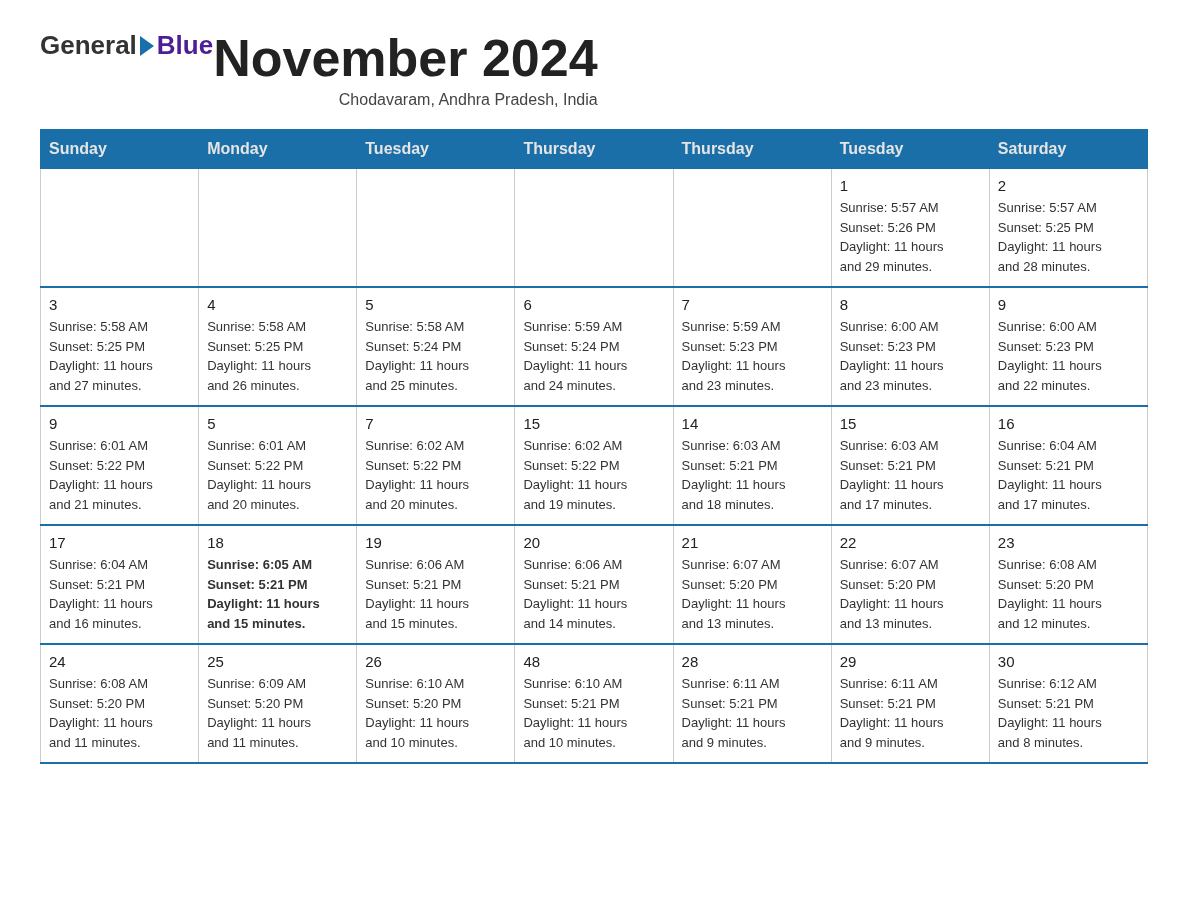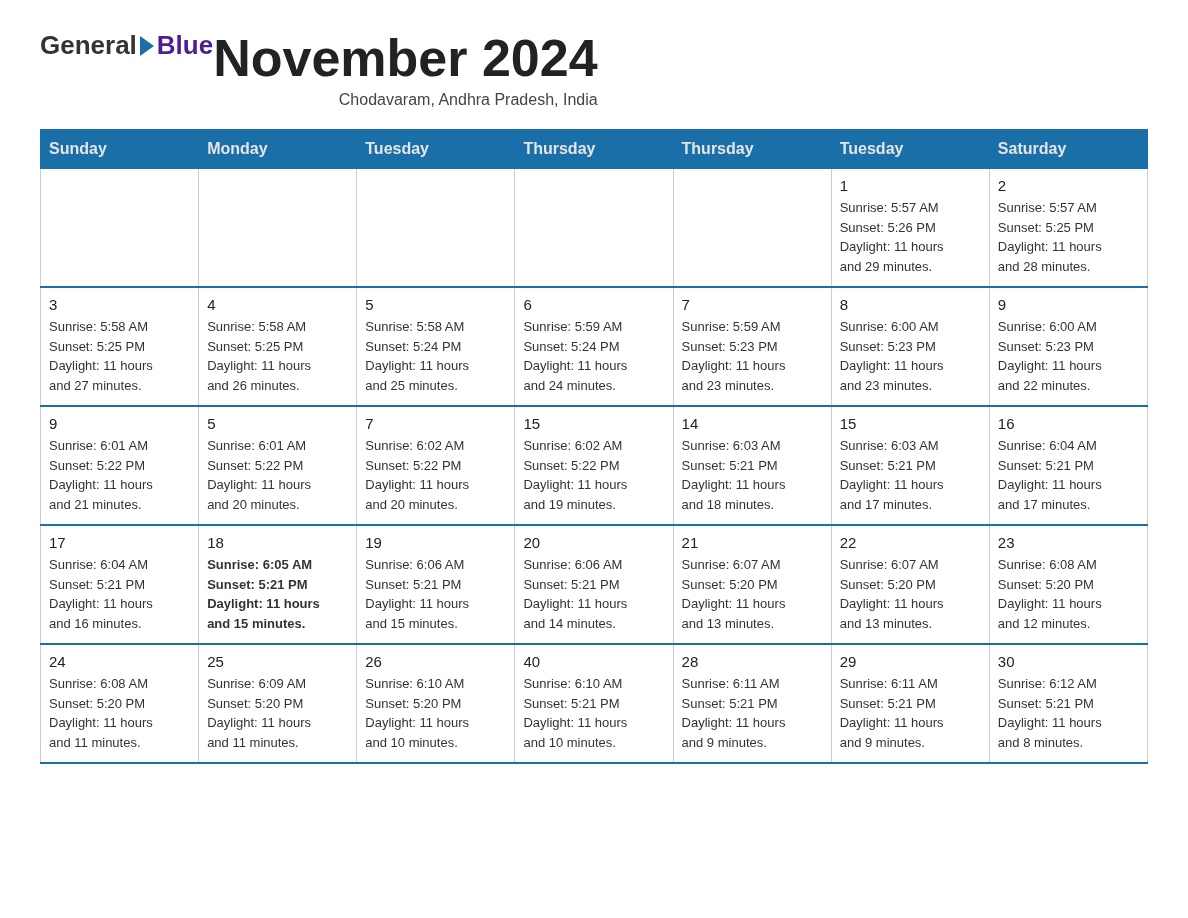--- a/index.html
+++ b/index.html
@@ -313,21 +313,21 @@
 and 11 minutes.</div>
         </td>
         <td>
           <div class="day-number">26</div>
           <div class="day-info" style="white-space: pre-line;">Sunrise: 6:10 AM
 Sunset: 5:20 PM
 Daylight: 11 hours
 and 10 minutes.</div>
         </td>
         <td>
-          <div class="day-number">40</div>
+          <div class="day-number">48</div>
           <div class="day-info" style="white-space: pre-line;">Sunrise: 6:10 AM
 Sunset: 5:21 PM
 Daylight: 11 hours
 and 10 minutes.</div>
         </td>
         <td>
           <div class="day-number">28</div>
           <div class="day-info" style="white-space: pre-line;">Sunrise: 6:11 AM
 Sunset: 5:21 PM
 Daylight: 11 hours

